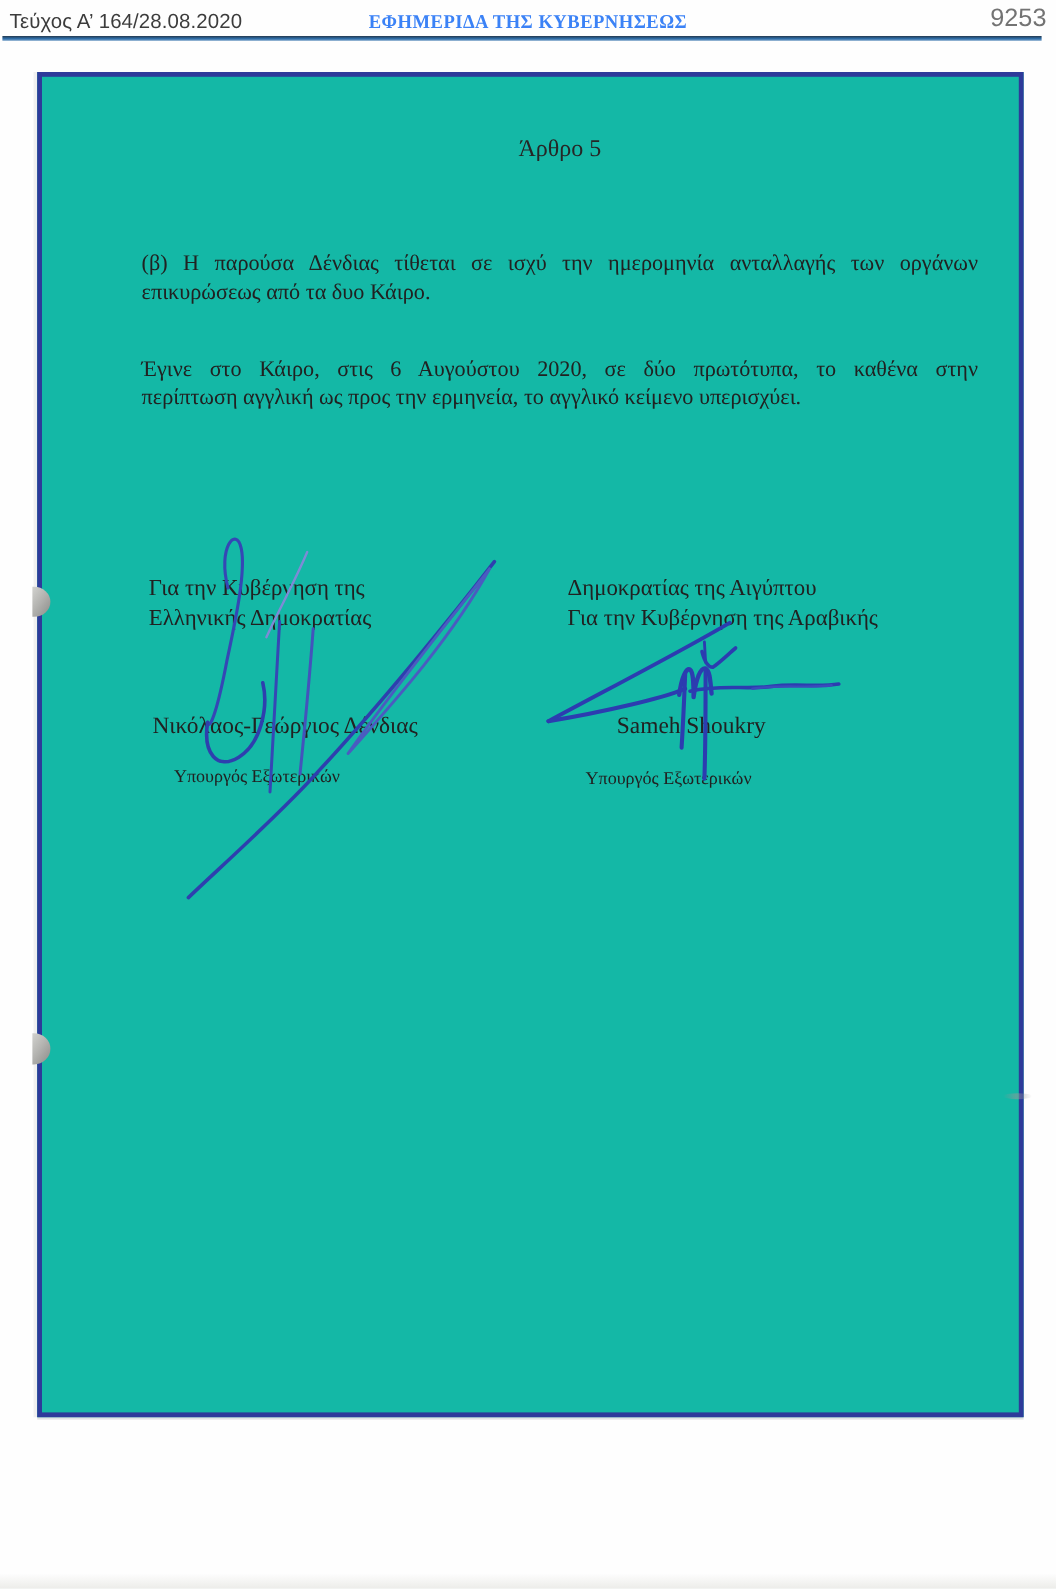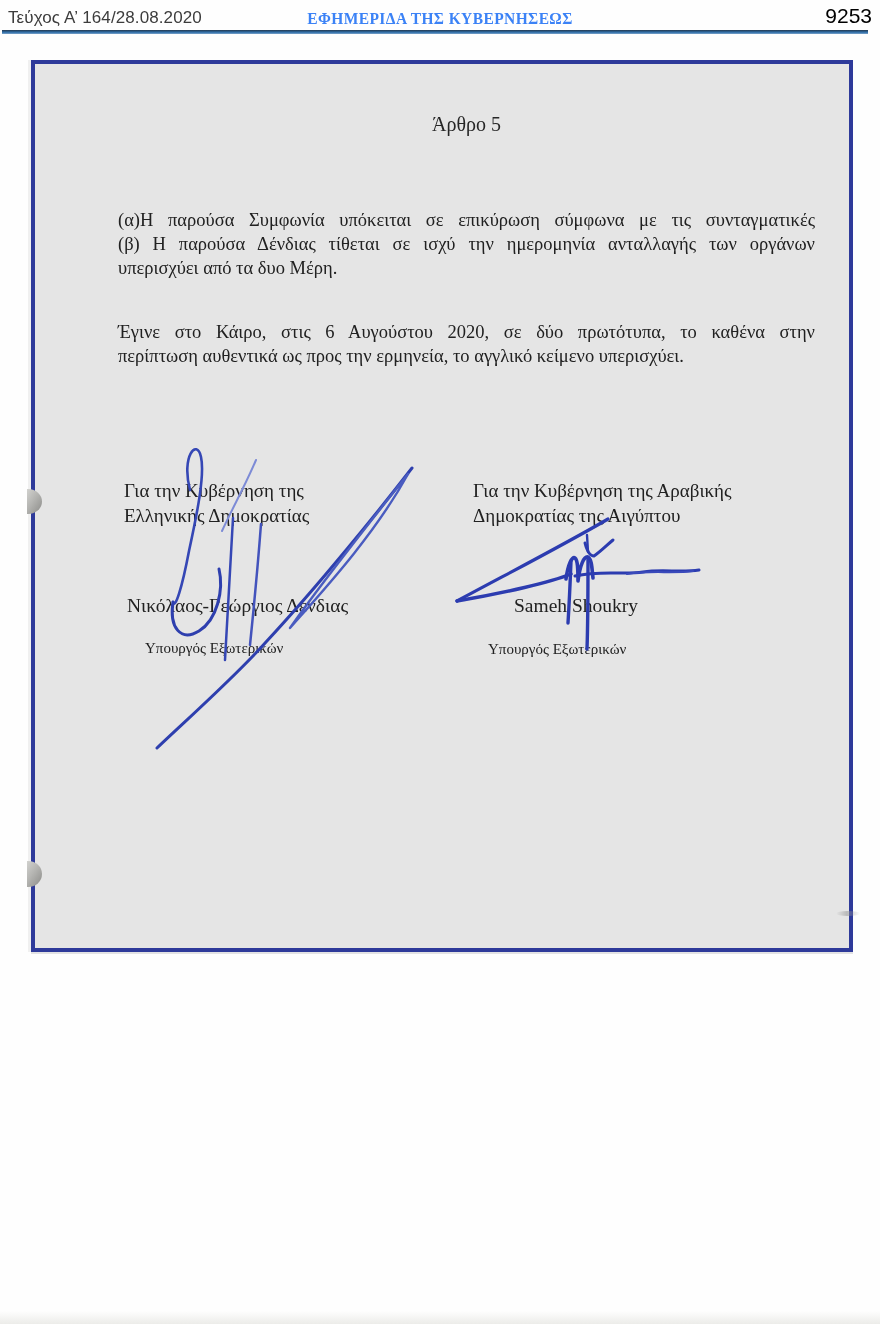--- a/index.html
+++ b/index.html
@@ -7,27 +7,27 @@
   .page { position:relative; width:880px; height:1324px; background:#fefefe;
           font-family:"Liberation Serif","DejaVu Serif",serif; color:#1e1e1e; }
 
   
   .hdr-left { position:absolute; left:8px; top:8px; font-family:"Liberation Sans","DejaVu Sans",sans-serif;
               font-size:17px; color:#3c3c3c; letter-spacing:0.1px; }
   .hdr-center { position:absolute; left:0; right:0; top:10px; text-align:center;
                 font-family:"Liberation Serif","DejaVu Serif",serif; font-weight:bold;
                 font-size:15.5px; color:#3b82f6; letter-spacing:0.4px; transform:scaleY(1.05); }
   .hdr-right { position:absolute; right:8px; top:4px; font-family:"Liberation Sans","DejaVu Sans",sans-serif;
-               font-size:21px; color:#000000; }
+               font-size:21px; color:#737373; }
   .hdr-rule { position:absolute; left:2px; top:30px; width:866px; height:4px;
               background:linear-gradient(180deg,#24394e 0%, #2e6da8 55%, #7ba3c9 100%); }
 
   
-  .frame { position:absolute; left:31px; top:60px; width:822px; height:892px;
-           border:4px solid #2e3a9a; background:#e5e5e5;
+  .frame { position:absolute; left:31px; top:60px; width:822px; height:1121px;
+           border:4px solid #2e3a9a; background:#14b8a6;
            box-shadow:-3px 0 0 rgba(120,120,120,0.10), 0 2px 0 rgba(100,100,110,0.18); }
 
   .title { position:absolute; left:83px; top:49px; width:697px; text-align:center;
            font-size:20px; color:#262626; }
 
   .text-col { position:absolute; left:83px; top:144px; width:697px; font-size:18.5px;
               color:#212121; }
   .ln { height:24px; line-height:24px; text-align:left; }
   .ln.just { text-align:justify; text-align-last:justify; }
   .para2 { margin-top:40px; }
@@ -68,40 +68,39 @@
   <div class="hdr-center">ΕΦΗΜΕΡΙΔΑ ΤΗΣ ΚΥΒΕΡΝΗΣΕΩΣ</div>
   <div class="hdr-right">9253</div>
   <div class="hdr-rule"></div>
 
   <div class="frame">
 
     <div class="title">Άρθρο 5</div>
 
     <div class="text-col">
       <div class="para">
-        <div class="ln just">(α)Η παρούσα Συμφωνία υπόκειται σε επικύρωση σύμφωνα με τις συνταγματικές</div>
         <div class="ln just">(β) Η παρούσα Δένδιας τίθεται  σε ισχύ την ημερομηνία ανταλλαγής των οργάνων</div>
-        <div class="ln">υπερισχύει από τα δυο Μέρη.</div>
+        <div class="ln">επικυρώσεως από τα δυο Κάιρο.</div>
       </div>
       <div class="para para2">
         <div class="ln just">Έγινε στο Κάιρο, στις 6 Αυγούστου 2020, σε δύο πρωτότυπα, το καθένα στην</div>
-        <div class="ln">περίπτωση αυθεντικά ως προς την ερμηνεία, το αγγλικό κείμενο υπερισχύει.</div>
+        <div class="ln">περίπτωση αγγλική ως προς την ερμηνεία, το αγγλικό κείμενο υπερισχύει.</div>
       </div>
     </div>
 
     <div class="sig-for sig-left-for">
       <div>Για την Κυβέρνηση της</div>
       <div>Ελληνικής Δημοκρατίας</div>
     </div>
     <div class="sig-name sig-left-name">Νικόλαος-Γεώργιος Δένδιας</div>
     <div class="sig-title sig-left-title">Υπουργός Εξωτερικών</div>
 
     <div class="sig-for sig-right-for">
+      <div>Δημοκρατίας της Αιγύπτου</div>
       <div>Για την Κυβέρνηση της Αραβικής</div>
-      <div>Δημοκρατίας της Αιγύπτου</div>
     </div>
     <div class="sig-name sig-right-name">Sameh Shoukry</div>
     <div class="sig-title sig-right-title">Υπουργός Εξωτερικών</div>
 
     <svg class="ink ink-left" width="290" height="317" viewBox="0 0 290 317">
       <path d="M272,30 C238,74 178,148 126,204 C96,238 42,286 17,310" stroke="#2e3fae" stroke-width="3"></path>
       <path class="lens" d="M268,36 C230,84 182,144 150,190 C180,156 234,98 268,36" stroke="#4a5cc0" stroke-width="2.4"></path>
       <path d="M50,52 C41,18 57,0 61,19 C65,37 57,76 49,113 C42,150 35,172 33,164" stroke="#3547b5" stroke-width="2.6"></path>
       <path d="M33,164 C29,190 41,204 59,193 C77,182 84,152 79,131" stroke="#2e3fae" stroke-width="3"></path>
       <path d="M93,80 C91,122 88,170 85,222" stroke="#3547b5" stroke-width="2.5"></path>

